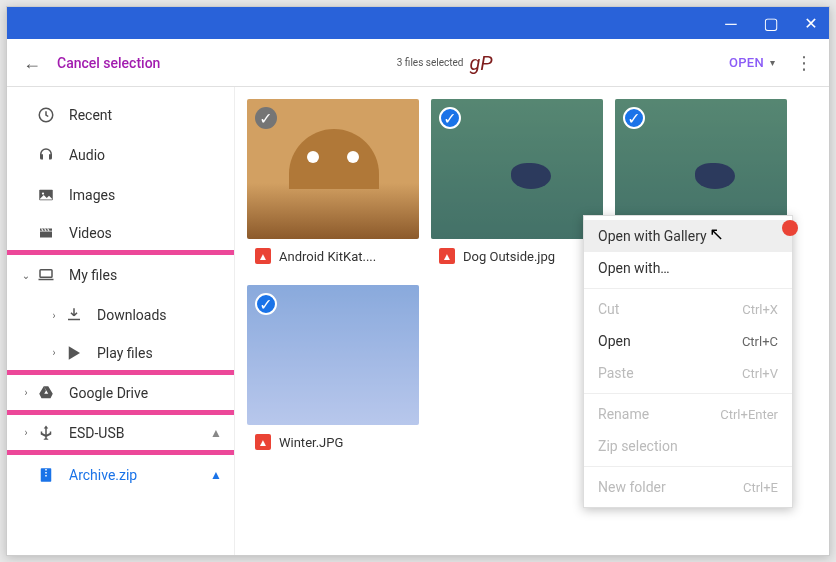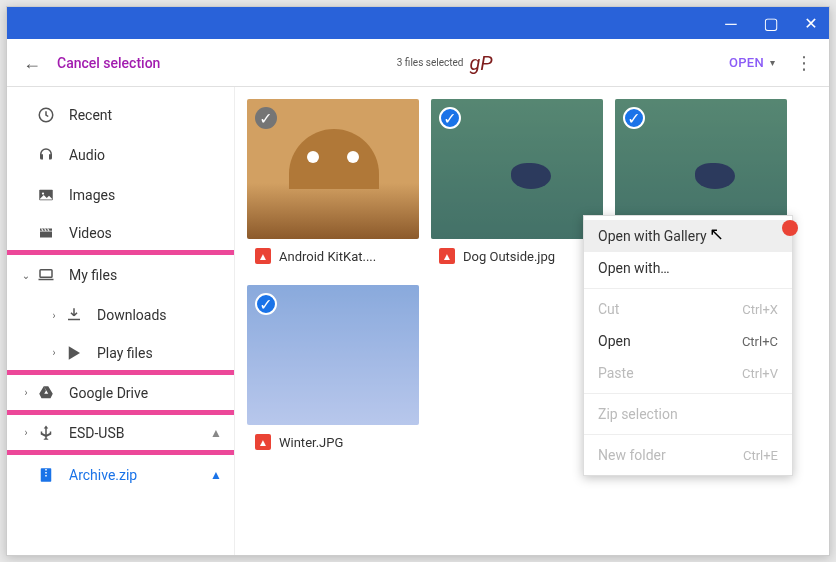--- a/index.html
+++ b/index.html
@@ -233,20 +233,24 @@
     <div class="mi">
       <span>Open</span>
       <span class="shortcut">Ctrl+C</span>
     </div>
     <div class="mi dis">
       <span>Paste</span>
       <span class="shortcut">Ctrl+V</span>
     </div>
     <hr>
     <div class="mi dis">
+      <span>Rename</span>
+      <span class="shortcut">Ctrl+Enter</span>
+    </div>
+    <div class="mi dis">
       <span>Zip selection</span>
     </div>
     <hr>
     <div class="mi dis">
       <span>New folder</span>
       <span class="shortcut">Ctrl+E</span>
     </div>
   </div>
 
   <div class="cursor">↖</div>

